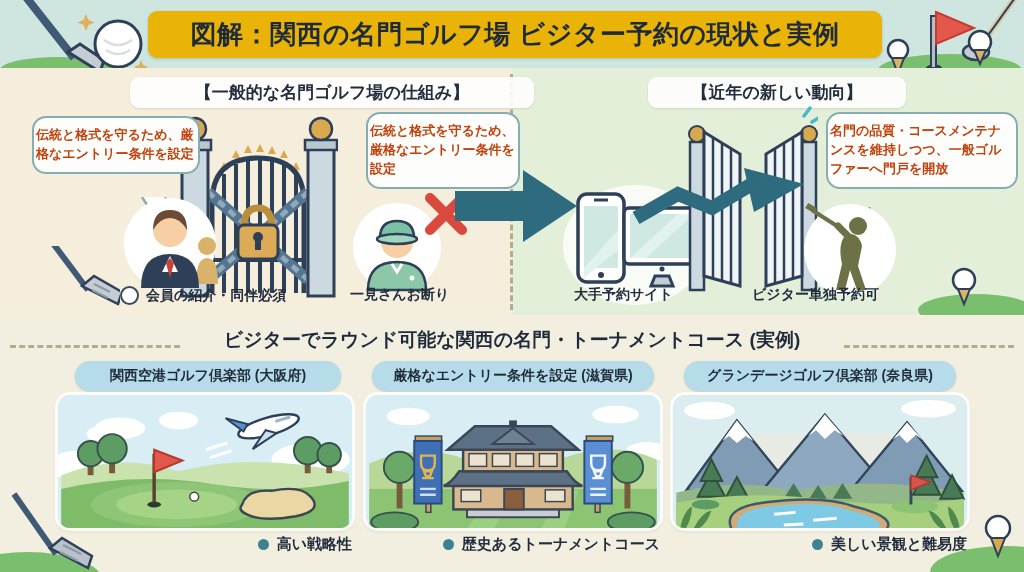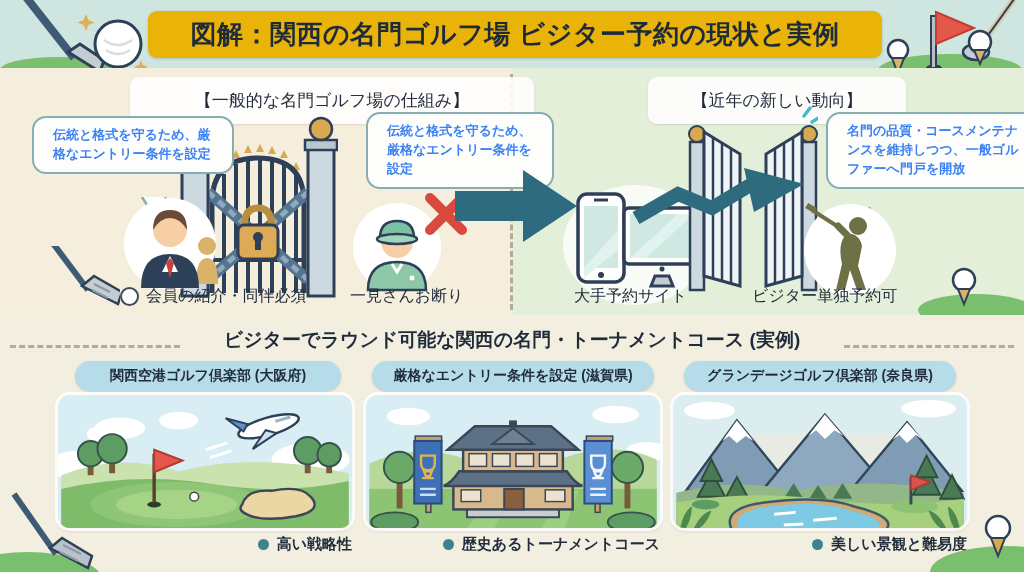--- a/index.html
+++ b/index.html
@@ -16,33 +16,33 @@
     background:#eab308;border-radius:9px;display:flex;align-items:center;justify-content:center;
     box-shadow:0 1px 3px rgba(60,70,60,.25);
   }
   .title-text{font-size:26px;font-weight:bold;color:#1d2a3a;letter-spacing:.5px;white-space:nowrap;}
   
   .left-panel{position:absolute;left:0;top:68px;width:512px;height:247px;background:#f6eedd;}
   .right-panel{position:absolute;left:512px;top:68px;width:512px;height:247px;background:#e4efda;}
   .v-divider{position:absolute;left:510px;top:74px;height:236px;border-left:3px dashed #b4ac92;}
   .section-header{
     position:absolute;display:flex;align-items:center;justify-content:center;
-    background:rgba(255,255,255,.88);border-radius:9px;padding:12px 14px;
-    font-size:17px;font-weight:normal;color:#222d3d;white-space:nowrap;
+    background:rgba(255,255,255,.88);border-radius:9px;padding:4px 14px;
+    font-size:17px;font-weight:bold;color:#222d3d;white-space:nowrap;
     box-shadow:0 1px 2px rgba(80,80,60,.15);
   }
   
   .bubble{
     position:absolute;background:#fdfdfb;border:2.5px solid #86aeb2;border-radius:14px;
-    padding:8px 19px;font-size:13px;font-weight:bold;color:#3b82f6;line-height:1.45;
+    padding:8px 2px;font-size:13px;font-weight:bold;color:#c2410c;line-height:1.45;
   }
   .bubble-tail{position:absolute;width:30px;height:26px;}
   
   .caption{
-    position:absolute;font-size:16px;font-weight:normal;color:#222d3d;white-space:nowrap;
+    position:absolute;font-size:14px;font-weight:bold;color:#222d3d;white-space:nowrap;
     display:flex;align-items:center;gap:7px;
   }
   .ball-bullet{width:15px;height:15px;border:2.5px solid #3d4a5a;border-radius:50%;background:#fff;display:inline-block;}
   
   .bottom-area{position:absolute;left:0;top:315px;width:1024px;height:257px;background:#f2efe1;}
   .bottom-header{
     position:absolute;left:0;top:12px;width:1024px;text-align:center;
     font-size:19px;font-weight:bold;color:#1f2b3b;
   }
   .h-dash{position:absolute;top:30px;border-top:3px dashed #b4ac92;}

